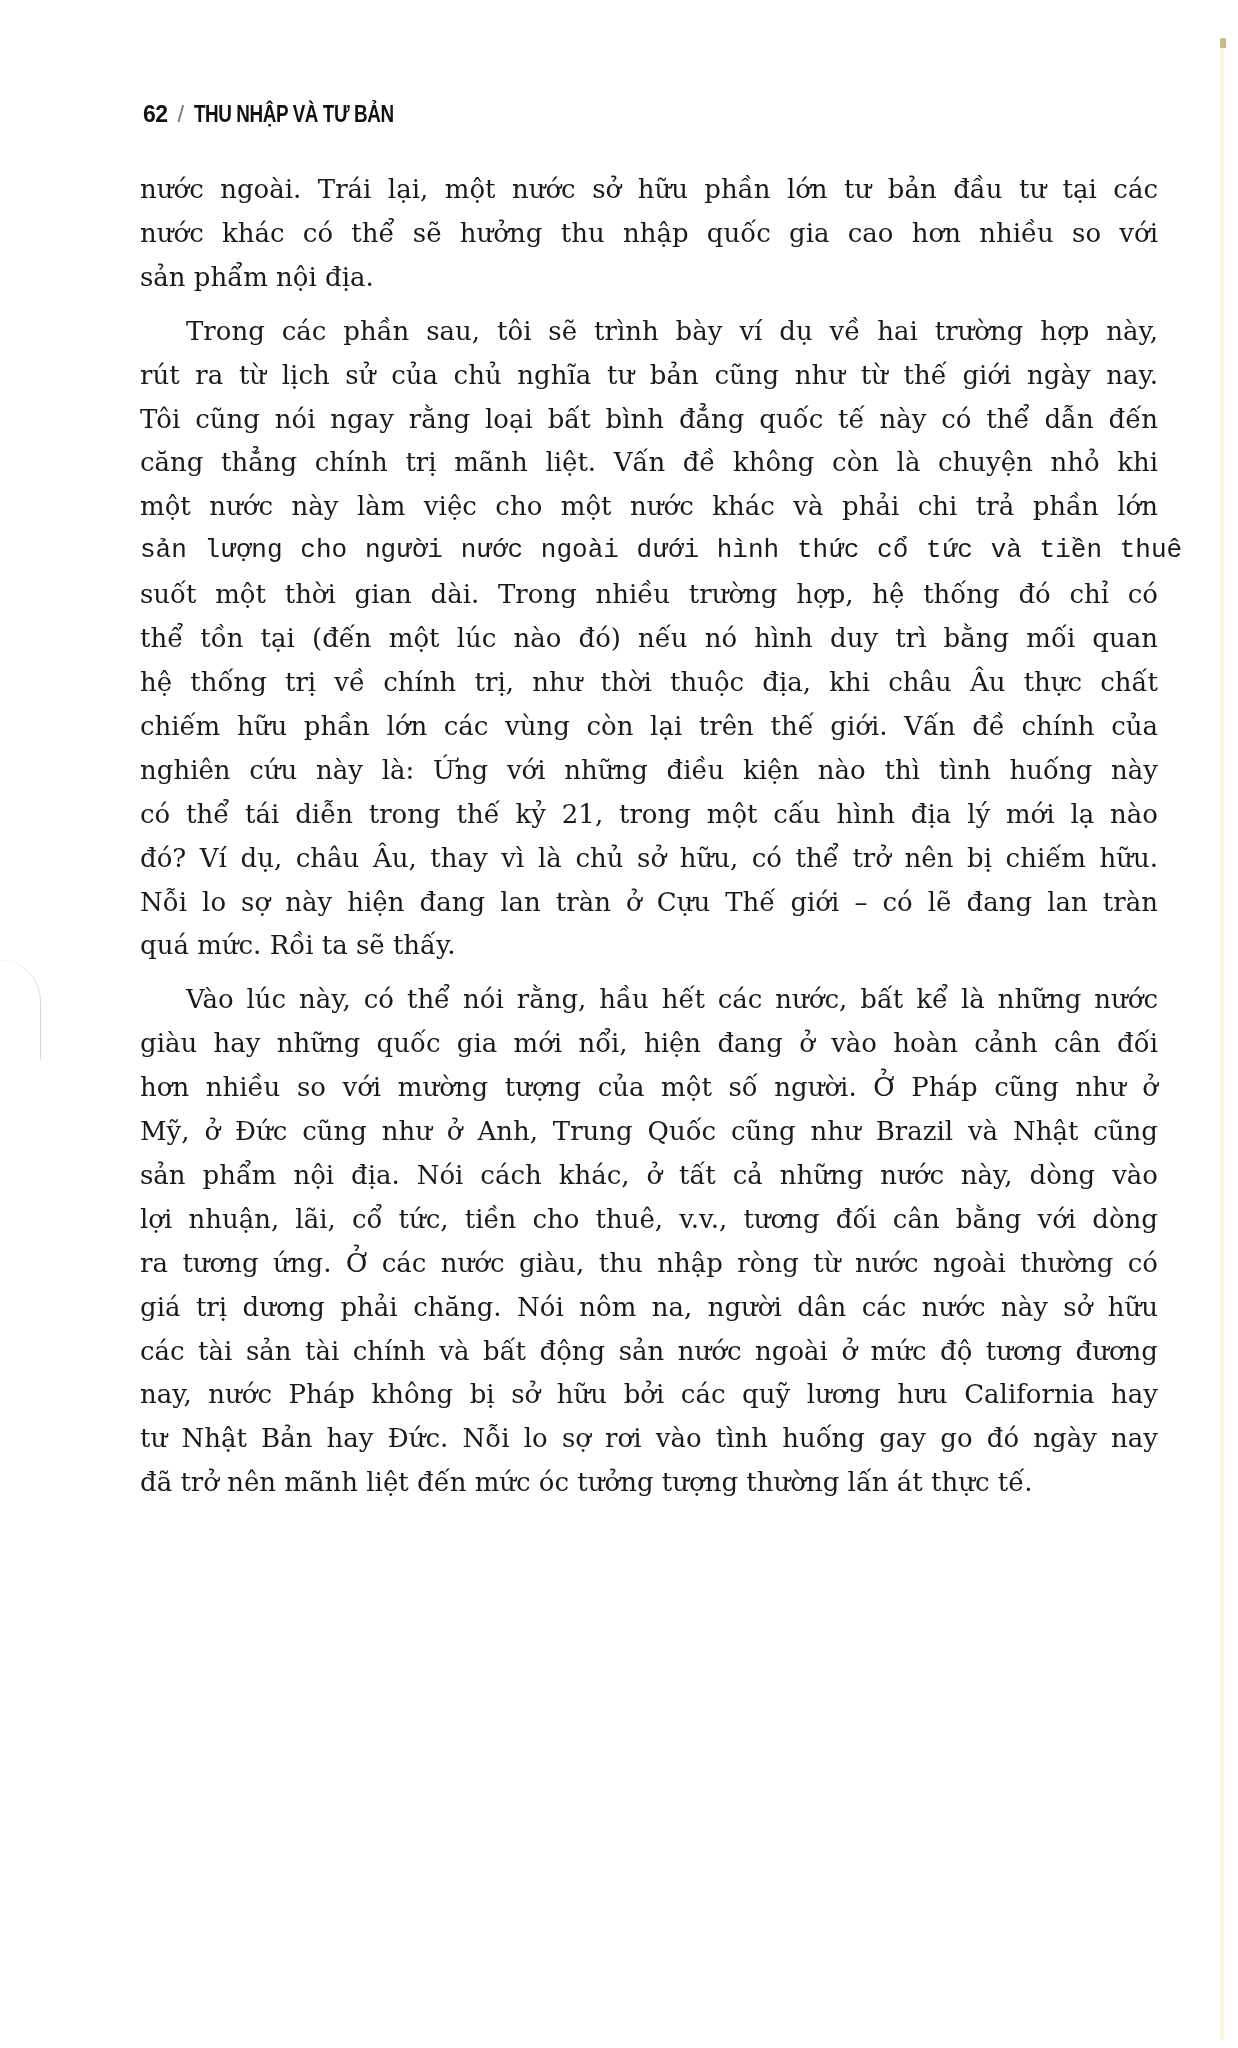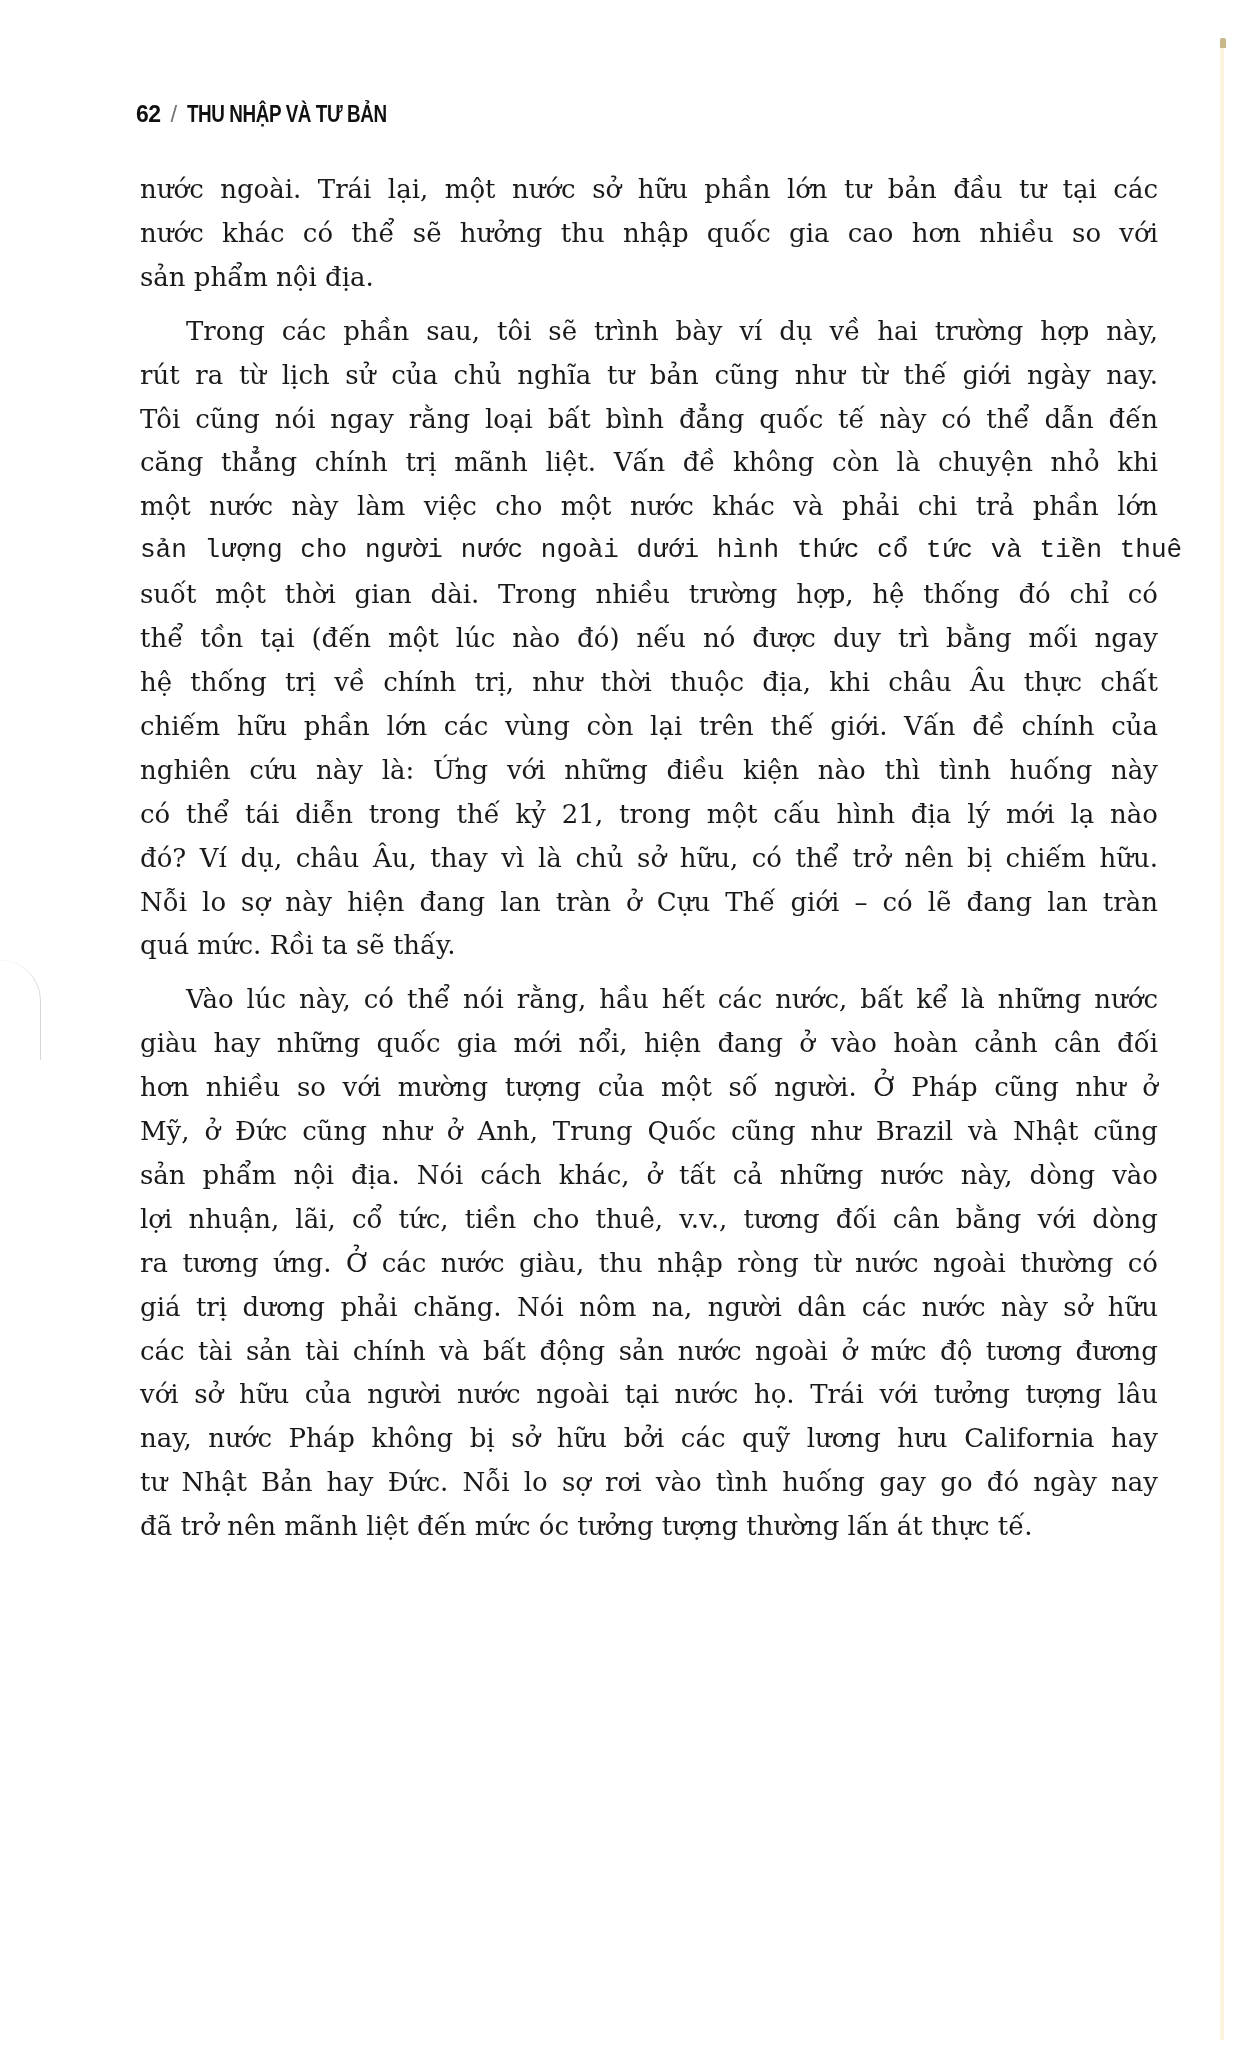--- a/index.html
+++ b/index.html
@@ -15,21 +15,21 @@
   }
   .edge-mark {
     position: absolute; top: 38px; right: 12px; width: 6px; height: 10px;
     background: #c9b98a; border-radius: 2px 2px 0 0;
   }
   .curl {
     position: absolute; left: 0; top: 960px; width: 40px; height: 100px;
     border-right: 1px solid #d8d8d8; border-radius: 0 60px 0 0;
   }
   .running-head {
-    position: absolute; left: 136px; top: 100px;
+    position: absolute; left: 143px; top: 100px;
     display: flex; align-items: baseline;
     font-family: "Liberation Sans", sans-serif;
     font-weight: bold; font-size: 23px; letter-spacing: -0.5px;
     color: #111;
   }
   .running-head .pnum { margin-right: 10px; }
   .running-head .slash {
     font-weight: normal; color: #777; margin-right: 10px; font-size: 24px;
   }
   .running-head .title { transform: scaleX(0.82); transform-origin: left; white-space: nowrap; }
@@ -62,37 +62,36 @@
       <span class="line last" style="display: block;">sản phẩm nội địa.</span>
     </div>
     <div class="para indent">
       <span class="line" style="display: block; word-spacing: 0.5px;">Trong các phần sau, tôi sẽ trình bày ví dụ về hai trường hợp này,</span>
       <span class="line" style="display: block; word-spacing: -0.1875px;">rút ra từ lịch sử của chủ nghĩa tư bản cũng như từ thế giới ngày nay.</span>
       <span class="line" style="display: block; word-spacing: -1.6px;">Tôi cũng nói ngay rằng loại bất bình đẳng quốc tế này có thể dẫn đến</span>
       <span class="line" style="display: block; word-spacing: 0px;">căng thẳng chính trị mãnh liệt. Vấn đề không còn là chuyện nhỏ khi</span>
       <span class="line" style="display: block; word-spacing: 1.85714px;">một nước này làm việc cho một nước khác và phải chi trả phần lớn</span>
       <span class="line" style="display: block; word-spacing: 2.15385px; font-family: Liberation Mono, monospace;">sản lượng cho người nước ngoài dưới hình thức cổ tức và tiền thuê</span>
       <span class="line" style="display: block; word-spacing: 1.30769px;">suốt một thời gian dài. Trong nhiều trường hợp, hệ thống đó chỉ có</span>
-      <span class="line" style="display: block; word-spacing: 0.6px;">thể tồn tại (đến một lúc nào đó) nếu nó được duy trì bằng mối ngay</span>
+      <span class="line" style="display: block; word-spacing: 0.6px;">thể tồn tại (đến một lúc nào đó) nếu nó hình duy trì bằng mối quan</span>
       <span class="line" style="display: block; word-spacing: 1.5px;">hệ thống trị về chính trị, như thời thuộc địa, khi châu Âu thực chất</span>
       <span class="line" style="display: block; word-spacing: -0.285714px;">chiếm hữu phần lớn các vùng còn lại trên thế giới. Vấn đề chính của</span>
       <span class="line" style="display: block; word-spacing: 1.30769px;">nghiên cứu này là: Ứng với những điều kiện nào thì tình huống này</span>
       <span class="line" style="display: block; word-spacing: 0px;">có thể tái diễn trong thế kỷ 21, trong một cấu hình địa lý mới lạ nào</span>
       <span class="line" style="display: block; word-spacing: -2px;">đó? Ví dụ, châu Âu, thay vì là chủ sở hữu, có thể trở nên bị chiếm hữu.</span>
       <span class="line" style="display: block; word-spacing: -0.294118px;">Nỗi lo sợ này hiện đang lan tràn ở Cựu Thế giới – có lẽ đang lan tràn</span>
       <span class="line last" style="display: block;">quá mức. Rồi ta sẽ thấy.</span>
     </div>
     <div class="para indent">
       <span class="line" style="display: block; word-spacing: -3.4px;">Vào lúc này, có thể nói rằng, hầu hết các nước, bất kể là những nước</span>
       <span class="line" style="display: block; word-spacing: -0.714286px;">giàu hay những quốc gia mới nổi, hiện đang ở vào hoàn cảnh cân đối</span>
       <span class="line" style="display: block; word-spacing: -0.357143px;">hơn nhiều so với mường tượng của một số người. Ở Pháp cũng như ở</span>
       <span class="line" style="display: block; word-spacing: -2.28571px;">Mỹ, ở Đức cũng như ở Anh, Trung Quốc cũng như Brazil và Nhật cũng</span>
       <span class="line" style="display: block; word-spacing: 0px;">sản phẩm nội địa. Nói cách khác, ở tất cả những nước này, dòng vào</span>
       <span class="line" style="display: block; word-spacing: -0.857143px;">lợi nhuận, lãi, cổ tức, tiền cho thuê, v.v., tương đối cân bằng với dòng</span>
       <span class="line" style="display: block; word-spacing: -2.78571px;">ra tương ứng. Ở các nước giàu, thu nhập ròng từ nước ngoài thường có</span>
       <span class="line" style="display: block; word-spacing: -1.64286px;">giá trị dương phải chăng. Nói nôm na, người dân các nước này sở hữu</span>
       <span class="line" style="display: block; word-spacing: -3.2px;">các tài sản tài chính và bất động sản nước ngoài ở mức độ tương đương</span>
-      <span class="line" style="display: block; word-spacing: -1.42857px;">với sở hữu của người nước ngoài tại nước họ. Trái với tưởng tượng lâu</span>
       <span class="line" style="display: block; word-spacing: -1.07692px;">nay, nước Pháp không bị sở hữu bởi các quỹ lương hưu California hay</span>
       <span class="line" style="display: block; word-spacing: -1.8125px;">tư Nhật Bản hay Đức. Nỗi lo sợ rơi vào tình huống gay go đó ngày nay</span>
       <span class="line last" style="display: block;">đã trở nên mãnh liệt đến mức óc tưởng tượng thường lấn át thực tế.</span>
     </div>
   </div>
 
 </body></html>

